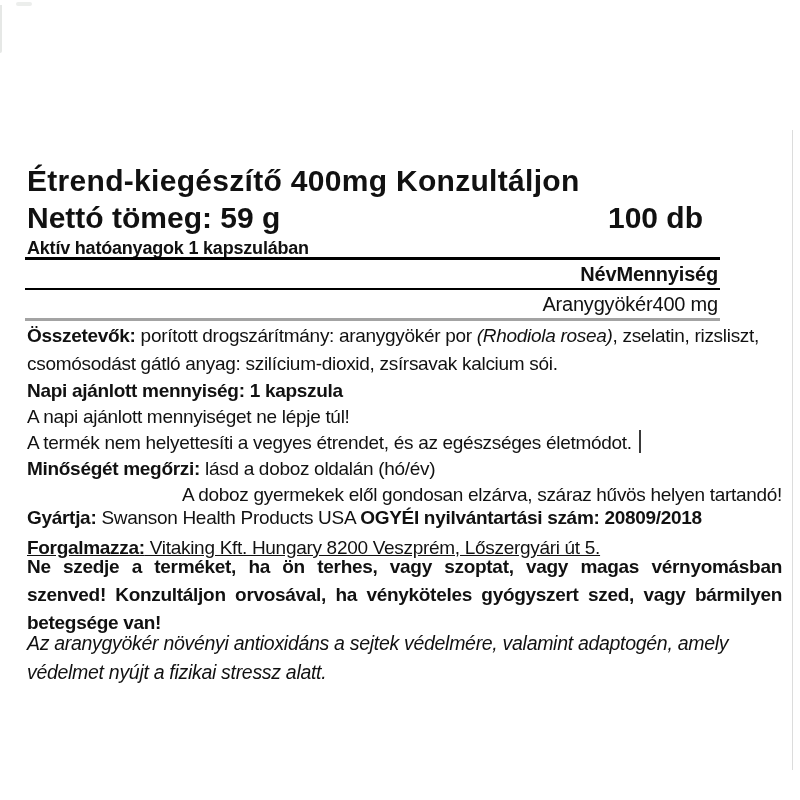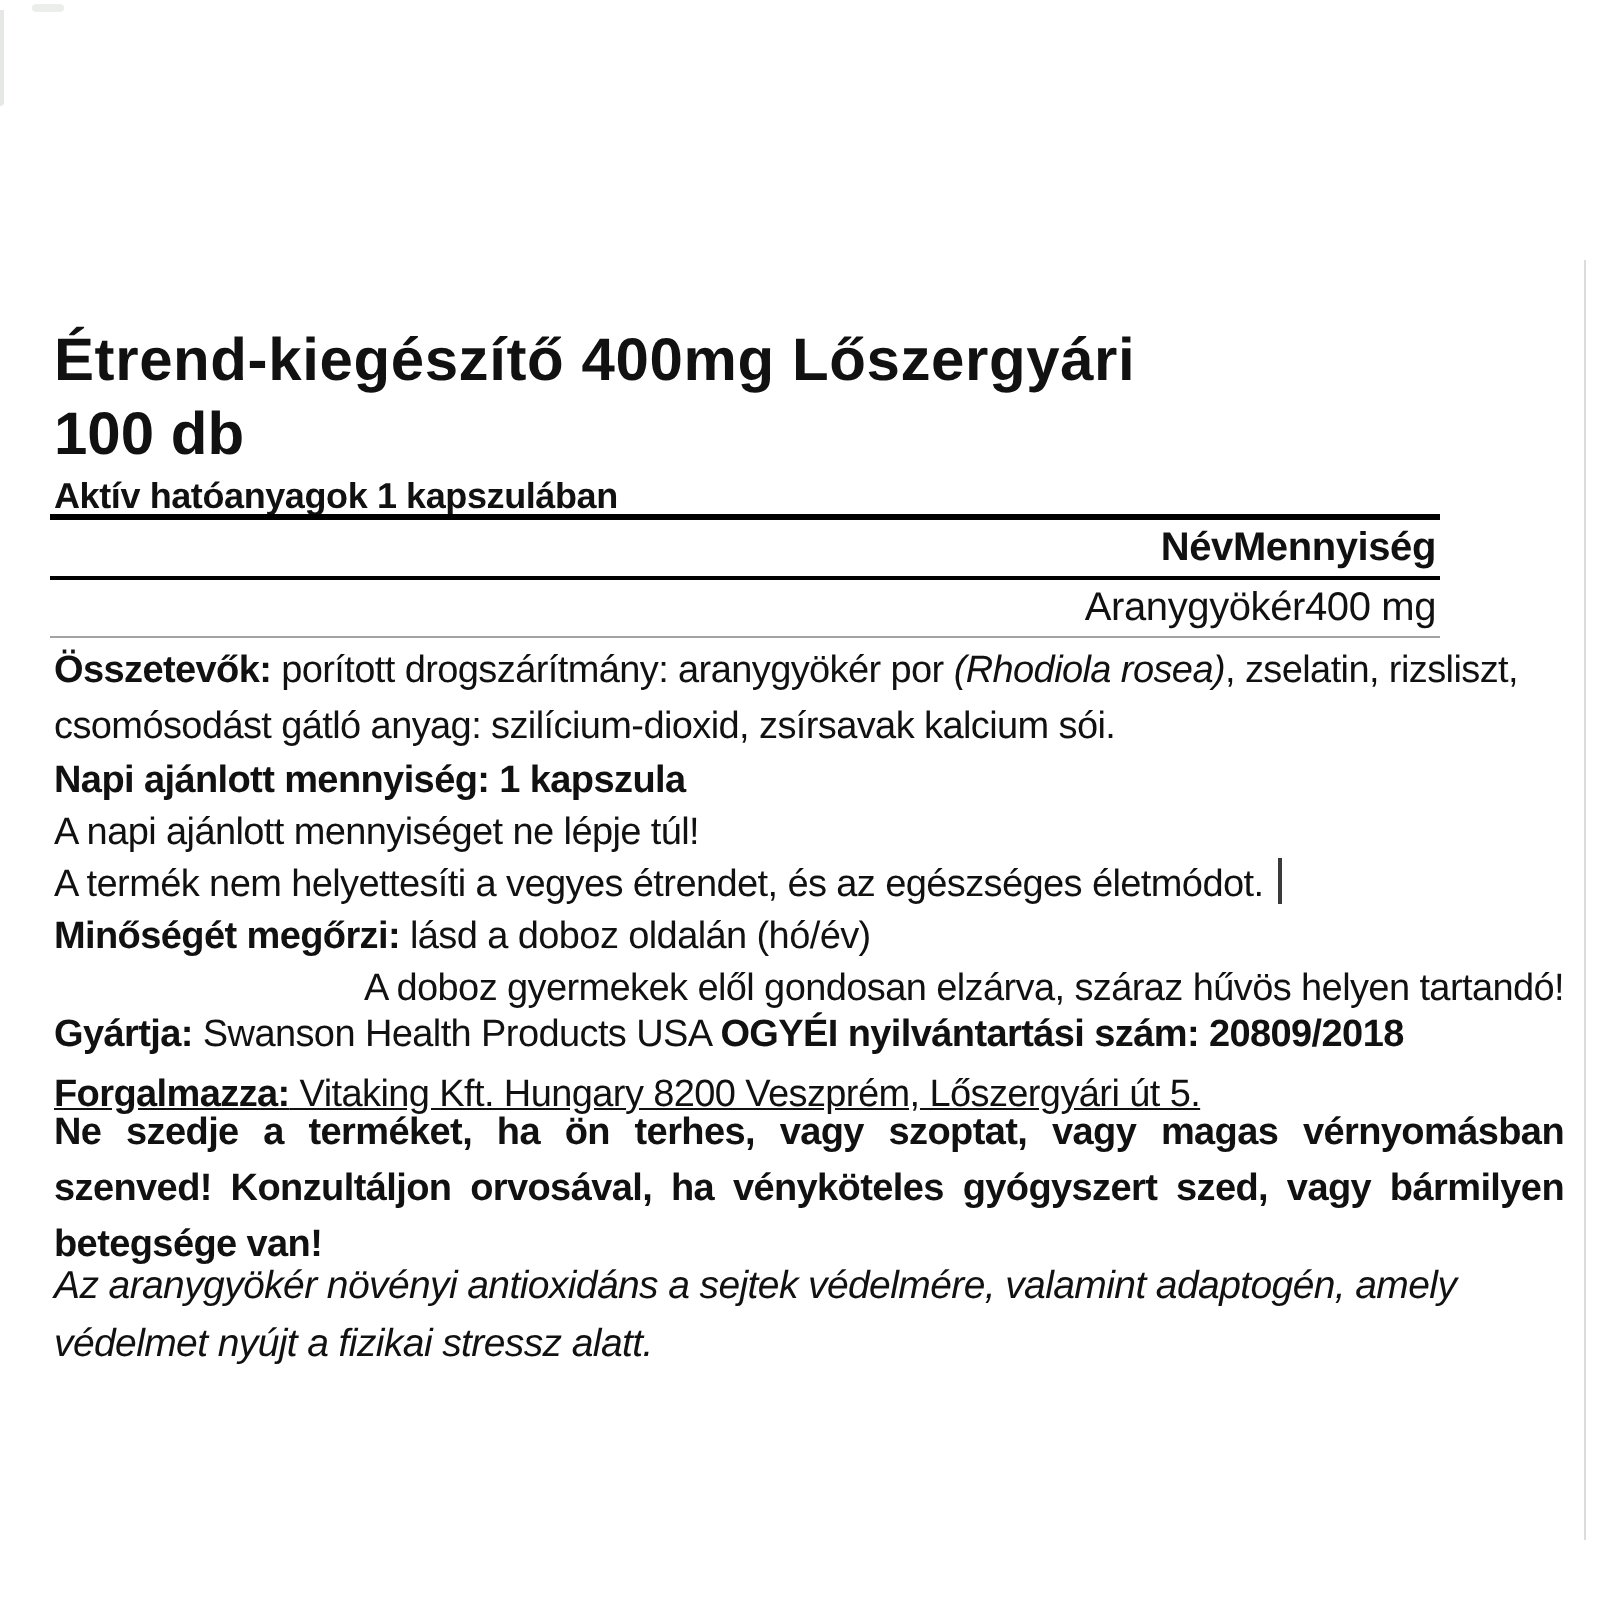--- a/index.html
+++ b/index.html
@@ -9,21 +9,21 @@
   }
   .abs{position:absolute;left:27px;}
   
   .title{top:163px;font-size:30px;font-weight:bold;letter-spacing:.3px;line-height:36px;white-space:nowrap;}
   .netto-row{top:200px;width:676px;display:flex;justify-content:space-between;font-size:30px;font-weight:bold;line-height:36px;white-space:nowrap;}
   .active-heading{top:238px;font-size:18px;font-weight:bold;letter-spacing:-.2px;}
   
   .ingredient-table{top:257px;left:25px;width:695px;border-top:3px solid #000;font-size:20px;letter-spacing:-.2px;}
   .t-row{display:flex;justify-content:flex-end;line-height:25px;padding:2px 2px 1px 2px;}
   .t-head{font-weight:bold;border-bottom:2px solid #000;}
-  .t-data{border-bottom:1px solid #a3a3a3;}
+  .t-data{border-bottom:3px solid #a3a3a3;}
   
   .para{font-size:19px;letter-spacing:-.3px;line-height:28px;width:755px;}
   .b{font-weight:bold;}
   .i{font-style:italic;}
   .p-ingredients{top:322px;}
   .p-dosage-head{top:377px;font-weight:bold;}
   .p-dosage-w1{top:403px;}
   .p-dosage-w2{top:429px;}
   .p-storage{top:455px;}
   .p-keepaway{top:481px;text-align:right;}
@@ -41,22 +41,23 @@
 </style>
 </head>
 <body>
 
 <div class="page">
 
   <div class="smudge-top"></div>
   <div class="smudge-left"></div>
   <div class="scan-edge-right"></div>
 
-  <div class="abs title">Étrend-kiegészítő 400mg Lőszergyári</div>
+  <div class="abs title">Étrend-kiegészítő 400mg Konzultáljon</div>
   <div class="abs netto-row">
+    <span>Nettó tömeg: 59 g</span>
     <span>100 db</span>
   </div>
   <div class="abs active-heading">Aktív hatóanyagok 1 kapszulában</div>
 
   <div class="ingredient-table abs">
     <div class="t-row t-head">
       <span>Név</span>
       <span>Mennyiség</span>
     </div>
     <div class="t-row t-data">

